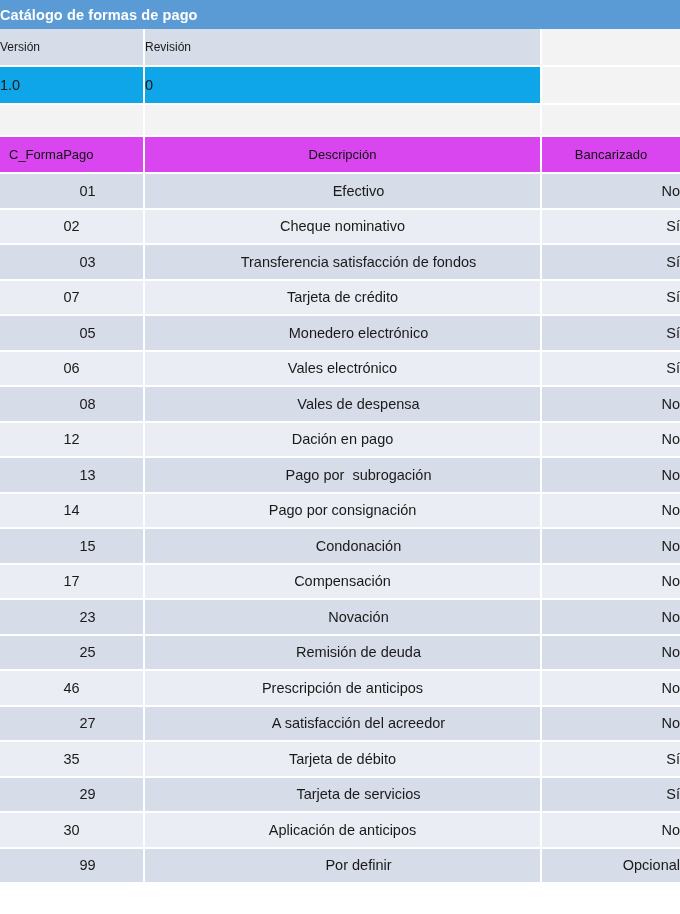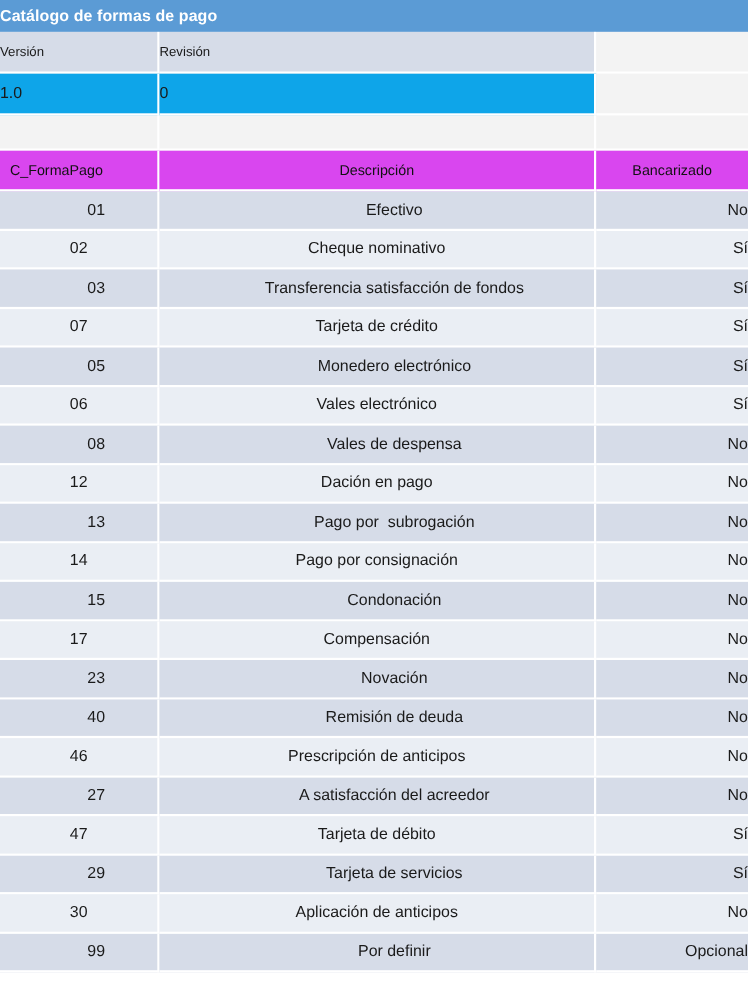--- a/index.html
+++ b/index.html
@@ -210,36 +210,36 @@
           <td class="cell-code">17</td>
           <td class="cell-desc">Compensación</td>
           <td class="cell-bank">No</td>
         </tr>
         <tr class="data-row odd">
           <td class="cell-code">23</td>
           <td class="cell-desc">Novación</td>
           <td class="cell-bank">No</td>
         </tr>
         <tr class="data-row odd">
-          <td class="cell-code">40</td>
+          <td class="cell-code">25</td>
           <td class="cell-desc">Remisión de deuda</td>
           <td class="cell-bank">No</td>
         </tr>
         <tr class="data-row even">
           <td class="cell-code">46</td>
           <td class="cell-desc">Prescripción de anticipos</td>
           <td class="cell-bank">No</td>
         </tr>
         <tr class="data-row odd">
           <td class="cell-code">27</td>
           <td class="cell-desc">A satisfacción del acreedor</td>
           <td class="cell-bank">No</td>
         </tr>
         <tr class="data-row even">
-          <td class="cell-code">47</td>
+          <td class="cell-code">35</td>
           <td class="cell-desc">Tarjeta de débito</td>
           <td class="cell-bank">Sí</td>
         </tr>
         <tr class="data-row odd">
           <td class="cell-code">29</td>
           <td class="cell-desc">Tarjeta de servicios</td>
           <td class="cell-bank">Sí</td>
         </tr>
         <tr class="data-row even">
           <td class="cell-code">30</td>

